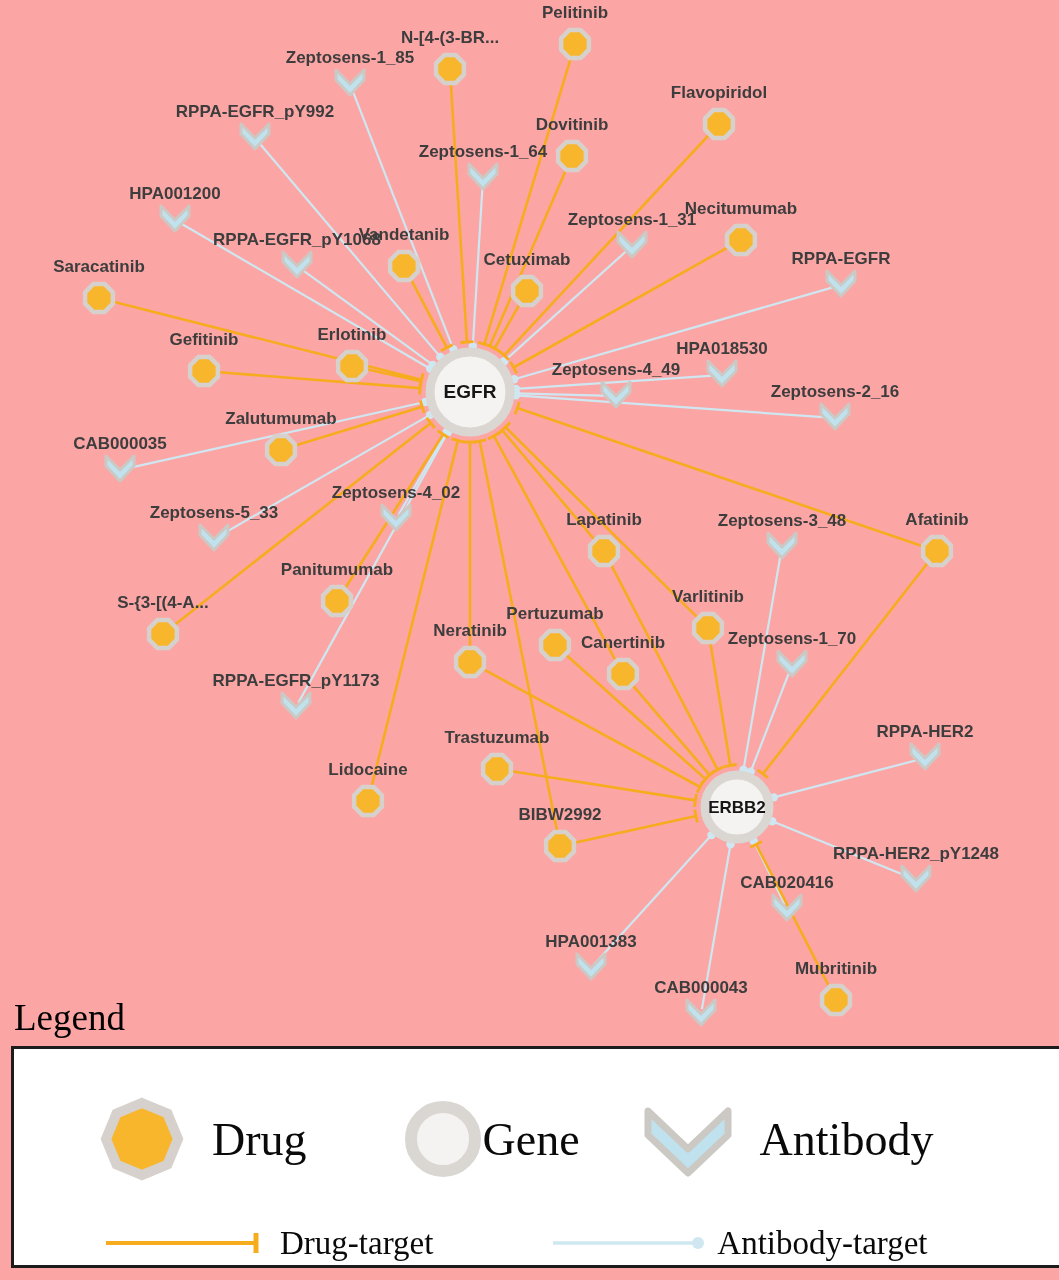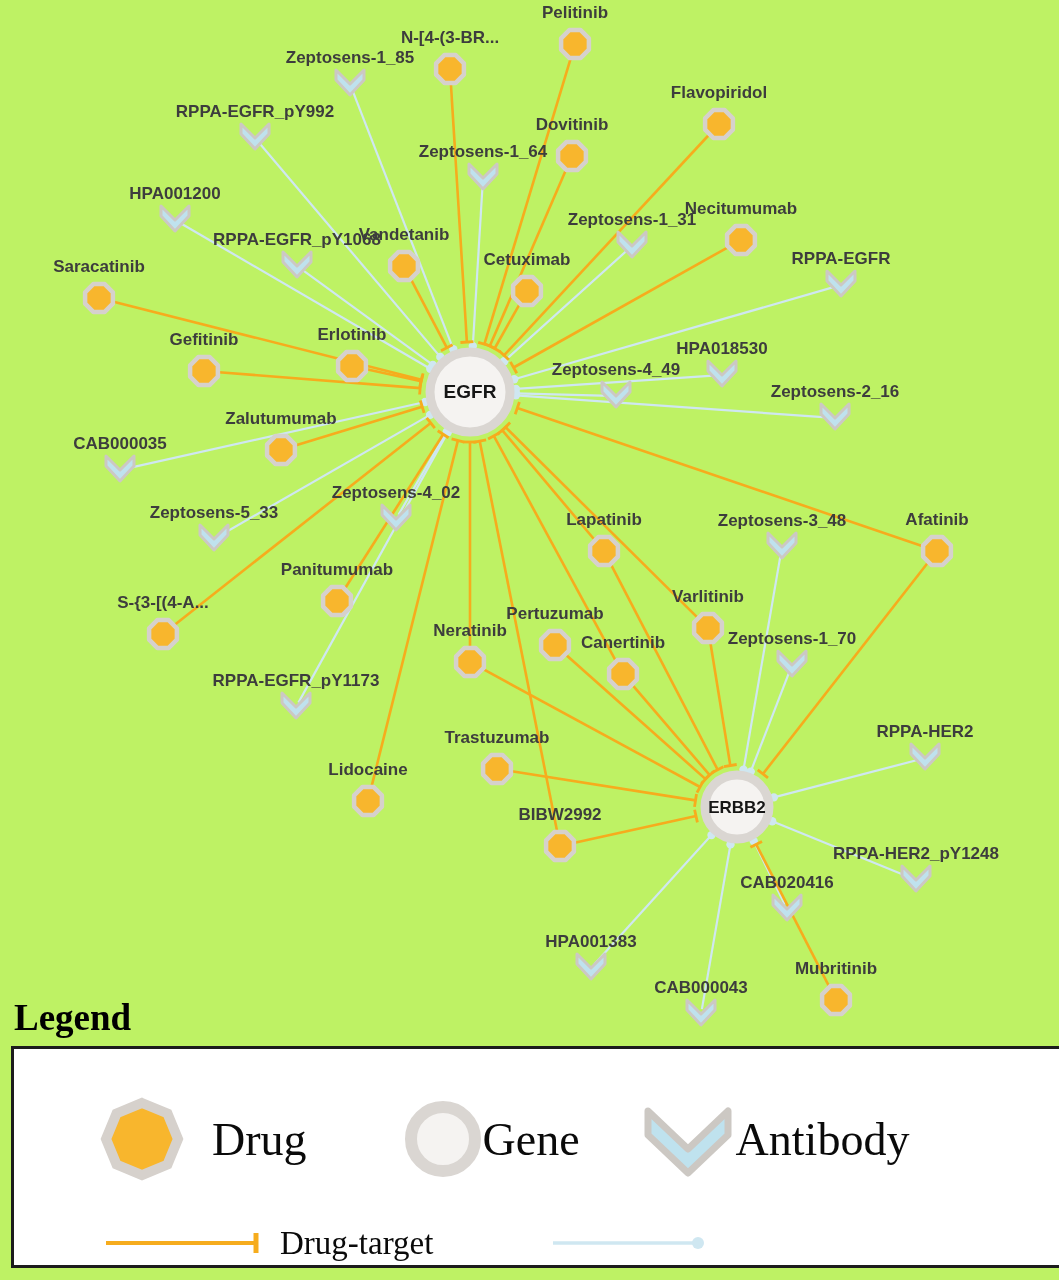--- a/index.html
+++ b/index.html
@@ -1,22 +1,22 @@
 <!DOCTYPE html>
 <html><head>
 <meta charset="utf-8">
 <style>
   html,body{margin:0;padding:0;background:#fdfdfd;}
-  .figure{position:relative;width:1059px;height:1280px;background:#bef264;overflow:hidden;
+  .figure{position:relative;width:1059px;height:1280px;background:#fca5a5;overflow:hidden;
           font-family:"Liberation Sans",sans-serif;}
   #graph{position:absolute;left:0;top:0;}
   .nlabel{font-family:"Liberation Sans",sans-serif;font-weight:bold;font-size:17px;fill:#3d3d3d;}
   .glabel{font-family:"Liberation Sans",sans-serif;font-weight:bold;fill:#161616;}
   .legend-title{position:absolute;left:14px;top:996px;font-family:"Liberation Serif",serif;
-                font-weight:bold;font-size:37px;color:#000;}
+                font-weight:normal;font-size:37px;color:#000;}
   .legend-box{position:absolute;left:11px;top:1046px;width:1031px;height:216px;
               border:3px solid #1c1c1c;background:#ffffff;padding-left:44px;}
   .lrow1{position:absolute;top:38px;left:0;right:0;height:104px;display:flex;align-items:center;}
   .lrow2{position:absolute;top:168px;left:0;right:0;height:52px;display:flex;align-items:center;}
   .lg-text{font-family:"Liberation Serif",serif;font-size:46px;color:#0a0a0a;white-space:nowrap;}
   .lg-text2{font-family:"Liberation Serif",serif;font-size:33px;color:#0a0a0a;white-space:nowrap;}
 </style>
 </head>
 <body>
 
@@ -233,27 +233,28 @@
         <polygon points="42,6 67.5,16.5 78,42 67.5,67.5 42,78 16.5,67.5 6,42 16.5,16.5" stroke-width="10" fill="#F8B62D" stroke="#D6D1CC"></polygon>
       </svg>
       <span class="lg-text" style="margin-left:28px">Drug</span>
       <svg width="80" height="80" style="margin-left:96px">
         <circle cx="40" cy="40" r="32" stroke-width="12" fill="#F5F3F1" stroke="#DAD6D2"></circle>
       </svg>
       <span class="lg-text" style="">Gene</span>
       <svg width="96" height="84" style="margin-left:60px">
         <path d="M 8,14 L 48,52 L 88,14 L 88,38 L 48,76 L 8,38 Z" stroke-width="7" stroke-linejoin="round" fill="#BFE2EE" stroke="#CCC8C3"></path>
       </svg>
-      <span class="lg-text" style="">Antibody</span>
+      <span class="lg-text" style="margin-left:24px">Antibody</span>
     </div>
     <div class="lrow2">
       <svg width="162" height="28" style="margin-left:90px">
         <line x1="2" y1="14" x2="150" y2="14" stroke-width="4" stroke="#F6AC1D"></line>
         <line x1="152" y1="4" x2="152" y2="24" stroke-width="5" stroke="#F6AC1D"></line>
       </svg>
       <span class="lg-text2" style="margin-left:14px">Drug-target</span>
       <svg width="156" height="28" style="margin-left:118px">
         <line x1="2" y1="14" x2="142" y2="14" stroke-width="3.5" stroke="#CFE7F1"></line>
         <circle cx="147" cy="14" r="6" fill="#CFE7F1"></circle>
       </svg>
+      <span class="lg-text2" style="margin-left:10px">Antibody-target</span>
     </div>
   </div>
 </div>
 
 </body></html>

